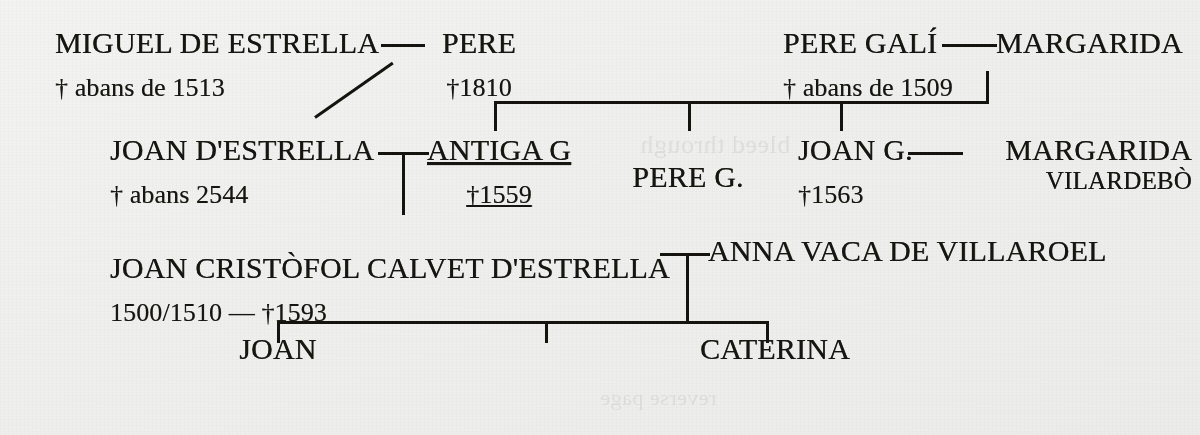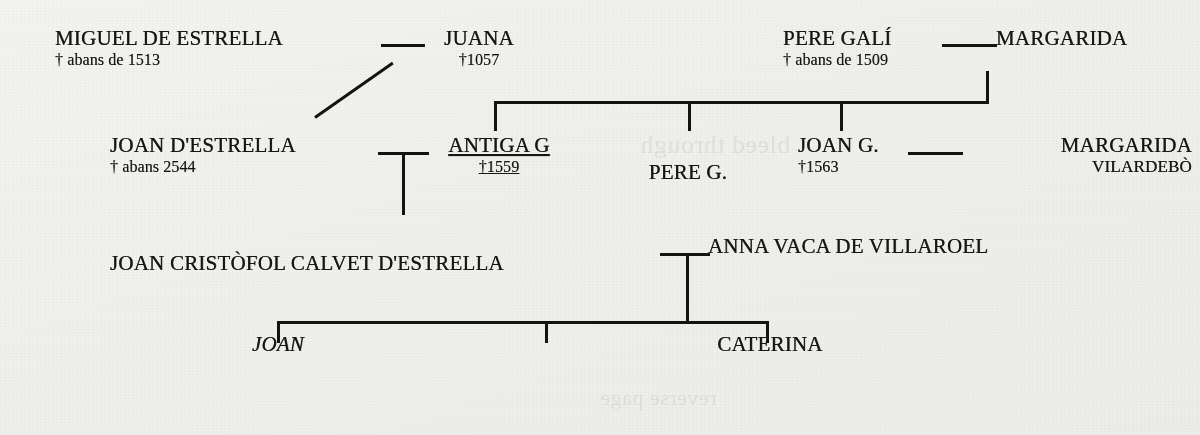--- a/index.html
+++ b/index.html
@@ -39,36 +39,36 @@
   }
 
   
   .person {
     position: absolute;
     white-space: nowrap;
     line-height: 1.02;
   }
   .pname {
     display: block;
-    font-size: 21px;
+    font-size: 30px;
     letter-spacing: 0.2px;
     font-weight: 400;
     text-shadow: 0.35px 0 0 rgba(20,20,15,0.55), 0 0.35px 0 rgba(20,20,15,0.35);
   }
   .pname2 {
     display: block;
-    font-size: 17px;
+    font-size: 25px;
     letter-spacing: 0.2px;
     margin-top: 2px;
     text-shadow: 0.35px 0 0 rgba(20,20,15,0.55), 0 0.35px 0 rgba(20,20,15,0.35);
   }
   .pdate {
     display: block;
-    font-size: 16px;
-    margin-top: 3px;
+    font-size: 26px;
+    margin-top: 16px;
     letter-spacing: 0.1px;
     text-shadow: 0.3px 0 0 rgba(20,20,15,0.5);
   }
   .center { text-align: center; }
   .right-al { text-align: right; }
 
   
   .hline, .vline {
     position: absolute;
     background: #14130e;
@@ -90,22 +90,22 @@
   <div class="ghost" style="left:600px; top:385px; font-size:22px;">reverse page</div>
 
   <div class="person" style="left:55px; top:28px;">
     <span class="pname">MIGUEL DE ESTRELLA</span>
     <span class="pdate">† abans de 1513</span>
   </div>
 
   <div class="hline" style="left:381px; top:44px; width:44px;"></div>
 
   <div class="person center" style="left:425px; top:28px; width:108px;">
-    <span class="pname">JUANA</span>
-    <span class="pdate">†1057</span>
+    <span class="pname">PERE</span>
+    <span class="pdate">†1810</span>
   </div>
 
   <div class="diag" style="left:315px; top:116px; width:95px; height:3px; transform: rotate(-35deg);"></div>
 
   <div class="person" style="left:783px; top:28px;">
     <span class="pname">PERE GALÍ</span>
     <span class="pdate">† abans de 1509</span>
   </div>
 
   <div class="hline" style="left:942px; top:44px; width:55px;"></div>
@@ -146,37 +146,38 @@
 
   <div class="hline" style="left:908px; top:152px; width:55px;"></div>
 
   <div class="person right-al" style="left:960px; top:135px; width:232px;">
     <span class="pname">MARGARIDA</span>
     <span class="pname2">VILARDEBÒ</span>
   </div>
 
   <div class="person" style="left:110px; top:253px;">
     <span class="pname">JOAN CRISTÒFOL CALVET D'ESTRELLA</span>
+    <span class="pdate">1500/1510 — †1593</span>
   </div>
 
   <div class="hline" style="left:660px; top:253px; width:50px;"></div>
 
   <div class="person" style="left:708px; top:236px;">
     <span class="pname">ANNA VACA DE VILLAROEL</span>
   </div>
 
   <div class="vline" style="left:686px; top:253px; height:70px;"></div>
 
   <div class="hline" style="left:277px; top:321px; width:492px;"></div>
   <div class="vline" style="left:277px; top:321px; height:22px;"></div>
   <div class="vline" style="left:545px; top:321px; height:22px;"></div>
   <div class="vline" style="left:766px; top:321px; height:22px;"></div>
 
-  <div class="person center" style="left:217px; top:334px; width:122px;font-style:italic;">
+  <div class="person center" style="left:217px; top:334px; width:122px;">
     <span class="pname">JOAN</span>
   </div>
 
 
-  <div class="person center" style="left:690px; top:334px; width:160px;">
+  <div class="person center" style="left:690px; top:334px; width:160px;text-align:right;">
     <span class="pname">CATERINA</span>
   </div>
 
 </div>
 
 </body></html>

